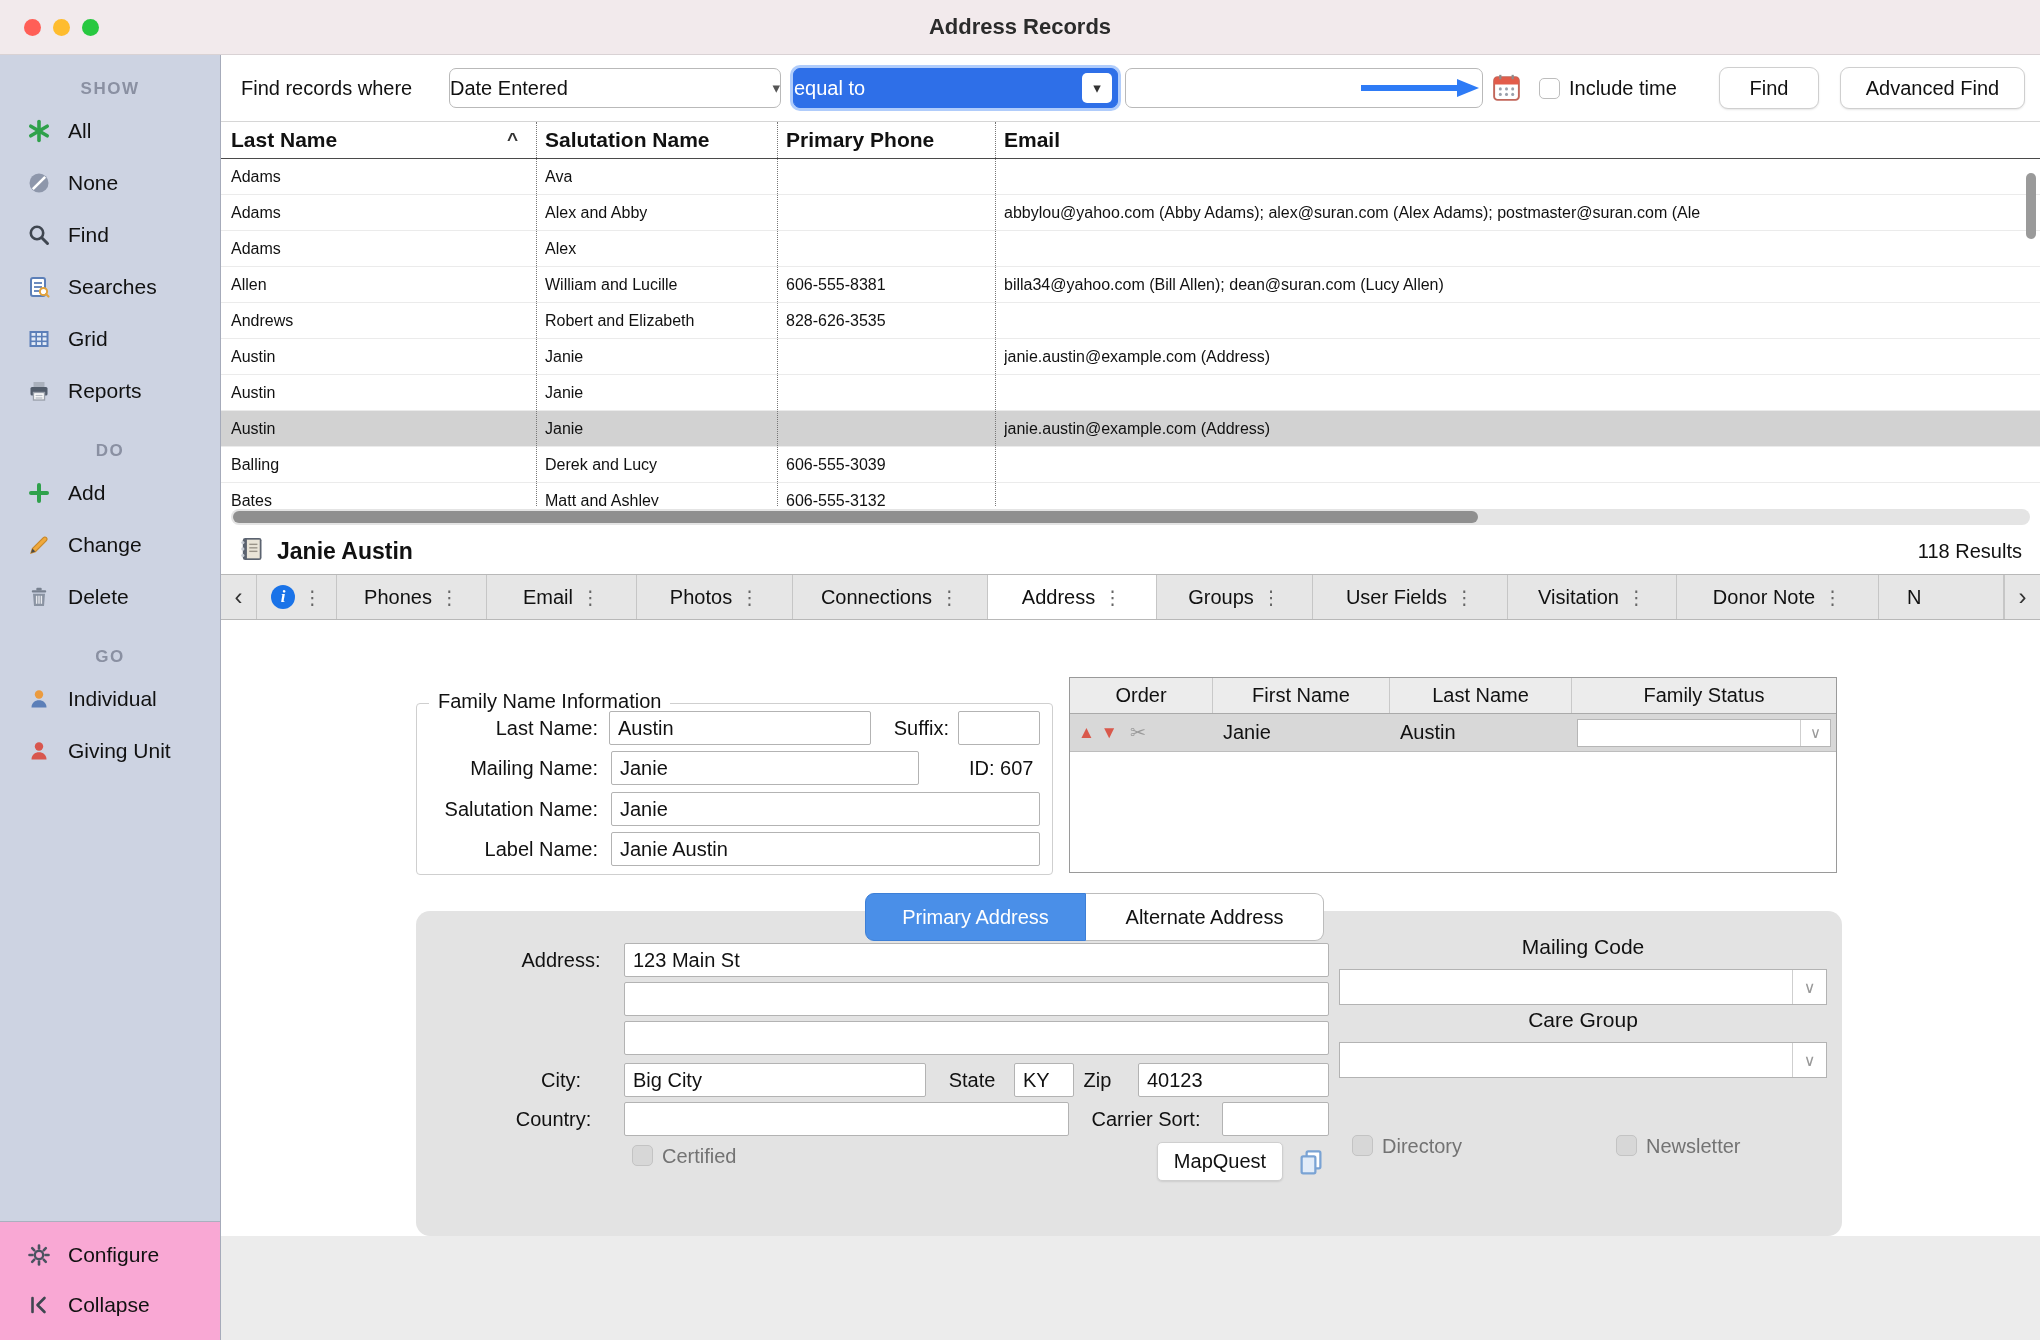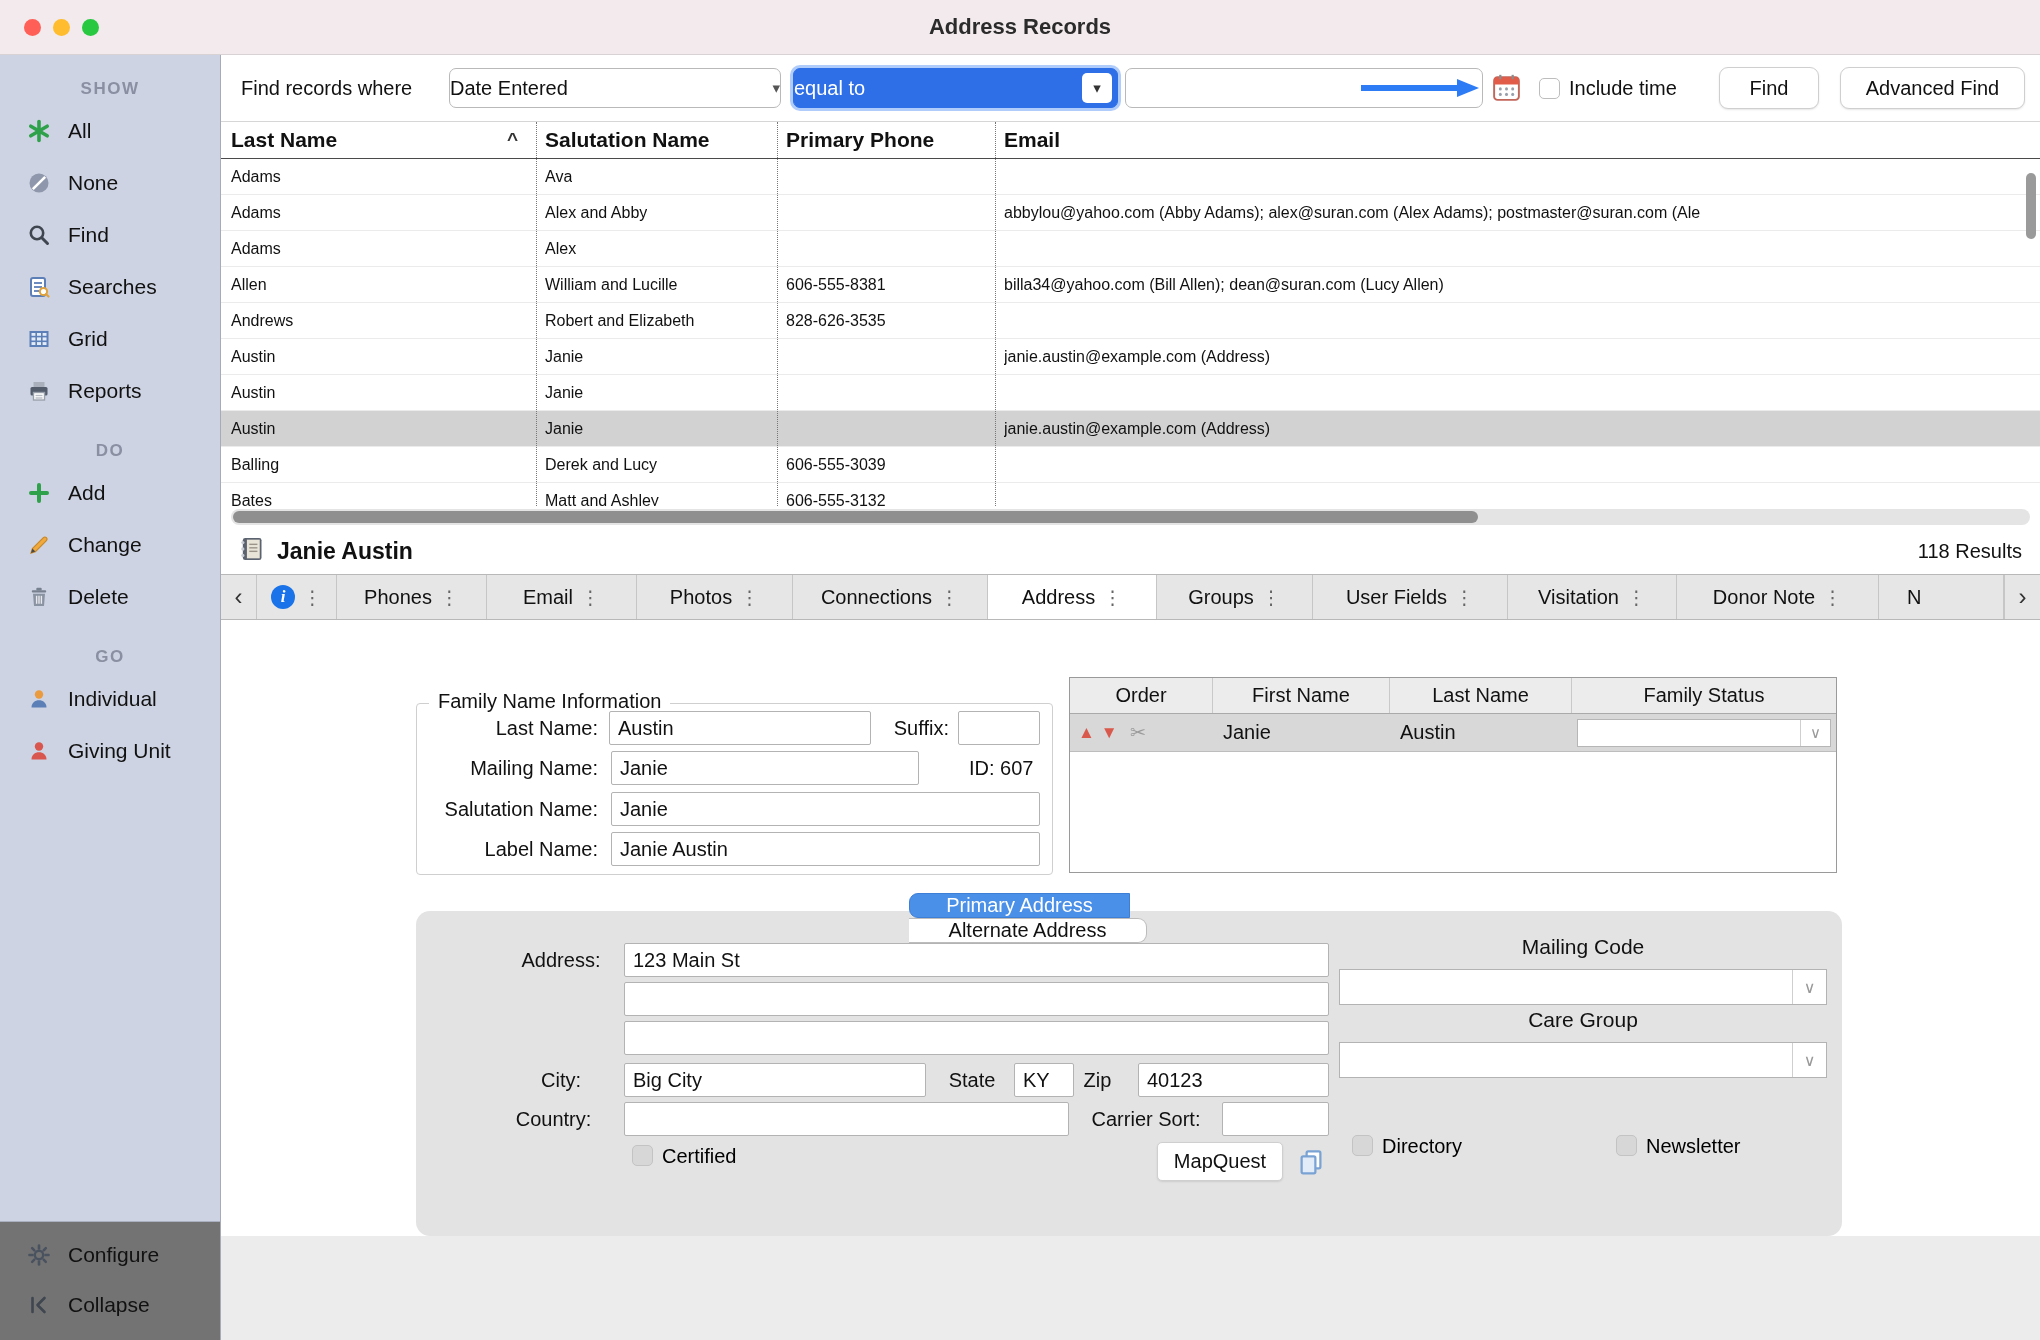--- a/index.html
+++ b/index.html
@@ -16,21 +16,21 @@
 
   
   .bodyrow { flex:1; display:flex; min-height:0; }
   .sidebar { width:221px; flex:none; background:#cdd3e2; border-right:1px solid #a6abba; position:relative; }
   .main { flex:1; display:flex; flex-direction:column; background:#fff; min-width:0; }
 
   
   .sec-title { margin:24px 0 6px; text-align:center; font-size:17px; font-weight:bold; letter-spacing:1.5px; color:#8a90a2; }
   .side-item { display:flex; align-items:center; height:52px; padding-left:26px; gap:16px; font-size:21px; cursor:default; }
   .side-icon { width:26px; height:26px; flex:none; display:flex; align-items:center; justify-content:center; }
-  .side-footer { position:absolute; left:0; right:0; bottom:0; border-top:1px solid #aab0bf; background:#737373; padding:8px 0 10px; }
+  .side-footer { position:absolute; left:0; right:0; bottom:0; border-top:1px solid #aab0bf; background:#f9a8d4; padding:8px 0 10px; }
   .side-footer .side-item { height:50px; }
 
   
   .findbar { height:66px; flex:none; position:relative; background:#fff; }
   .fb-label { position:absolute; left:20px; top:0; line-height:66px; font-size:20px; }
   .dd { position:absolute; top:13px; height:40px; border:1px solid #b9b9b9; border-radius:7px; background:#fff; display:flex; align-items:center; padding:0 0; font-size:20px; }
   .dd .caret { margin-left:auto; color:#555; font-size:15px; }
   .dd.blue { background:#2e6fe8; border-color:#2e6fe8; color:#fff; box-shadow:0 0 0 3px rgba(80,143,246,.45); padding-right:5px; }
   .caret-box { margin-left:auto; background:#fff; color:#333; width:30px; height:30px; border-radius:5px; display:flex; align-items:center; justify-content:center; font-size:15px; }
   .fb-input { position:absolute; left:904px; top:13px; width:358px; height:40px; border:1px solid #b9b9b9; border-radius:7px; font-size:20px; padding:0 10px; font-family:inherit; }
@@ -88,28 +88,28 @@
   .mt-head { display:flex; height:36px; background:#ececec; border-bottom:1px solid #aaa; align-items:center; text-align:center; }
   .mt-hc { border-right:1px solid #c9c9c9; height:100%; display:flex; align-items:center; justify-content:center; }
   .mt-hc:last-child { border-right:none; }
   .mt-row { display:flex; height:38px; background:#d8d8d8; border-bottom:1px solid #bdbdbd; align-items:center; }
   .mt-cell { height:100%; display:flex; align-items:center; }
   .ord-arrow { font-size:17px; color:#d9594c; }
   .scissors { color:#9a9a9a; font-size:19px; margin-left:6px; }
   .ms { flex:1; height:28px; margin:0 5px; background:#fff; border:1px solid #b6b6b6; display:flex; align-items:center; }
   .ms .msc { margin-left:auto; width:30px; height:100%; border-left:1px solid #cfcfcf; display:flex; align-items:center; justify-content:center; color:#999; font-size:15px; }
 
-  .seg { position:absolute; left:688px; top:273px; height:48px; display:flex; z-index:2;flex-direction:column; }
+  .seg { position:absolute; left:644px; top:273px; height:48px; display:flex; z-index:2; }
   .seg-btn { display:flex; align-items:center; justify-content:center; font-size:20px; }
   .seg-primary { width:221px; background:#4a8fe8; color:#fff; border:1px solid #3d7fd6; border-radius:9px 0 0 9px; }
   .seg-alt { width:238px; background:#fff; color:#111; border:1px solid #bcbcbc; border-left:none; border-radius:0 9px 9px 0; }
 
   .addr-panel { position:absolute; left:195px; top:291px; width:1426px; height:325px; background:#e3e3e3; border-radius:14px; }
   .plabel { position:absolute; text-align:center; line-height:34px; }
-  .gray-label { color:#000000; }
+  .gray-label { color:#737373; }
   .pcb { position:absolute; width:21px; height:21px; background:#d7d7d7; border:1.5px solid #c3c3c3; border-radius:5px; }
   .pdd { position:absolute; height:36px; background:#fff; border:1px solid #b3b3b3; display:flex; align-items:center; }
   .pdd .msc { margin-left:auto; width:34px; height:100%; border-left:1px solid #cfcfcf; display:flex; align-items:center; justify-content:center; color:#999; font-size:16px; }
   .pdd-label { position:absolute; text-align:center; font-size:21px; }
   .mapq { position:absolute; left:741px; top:231px; width:126px; height:39px; border-radius:5px; }
   .copybtn { position:absolute; left:876px; top:232px; width:38px; height:38px; background:none; border:none; display:flex; align-items:center; justify-content:center; }
 </style>
 </head>
 <body>
 

